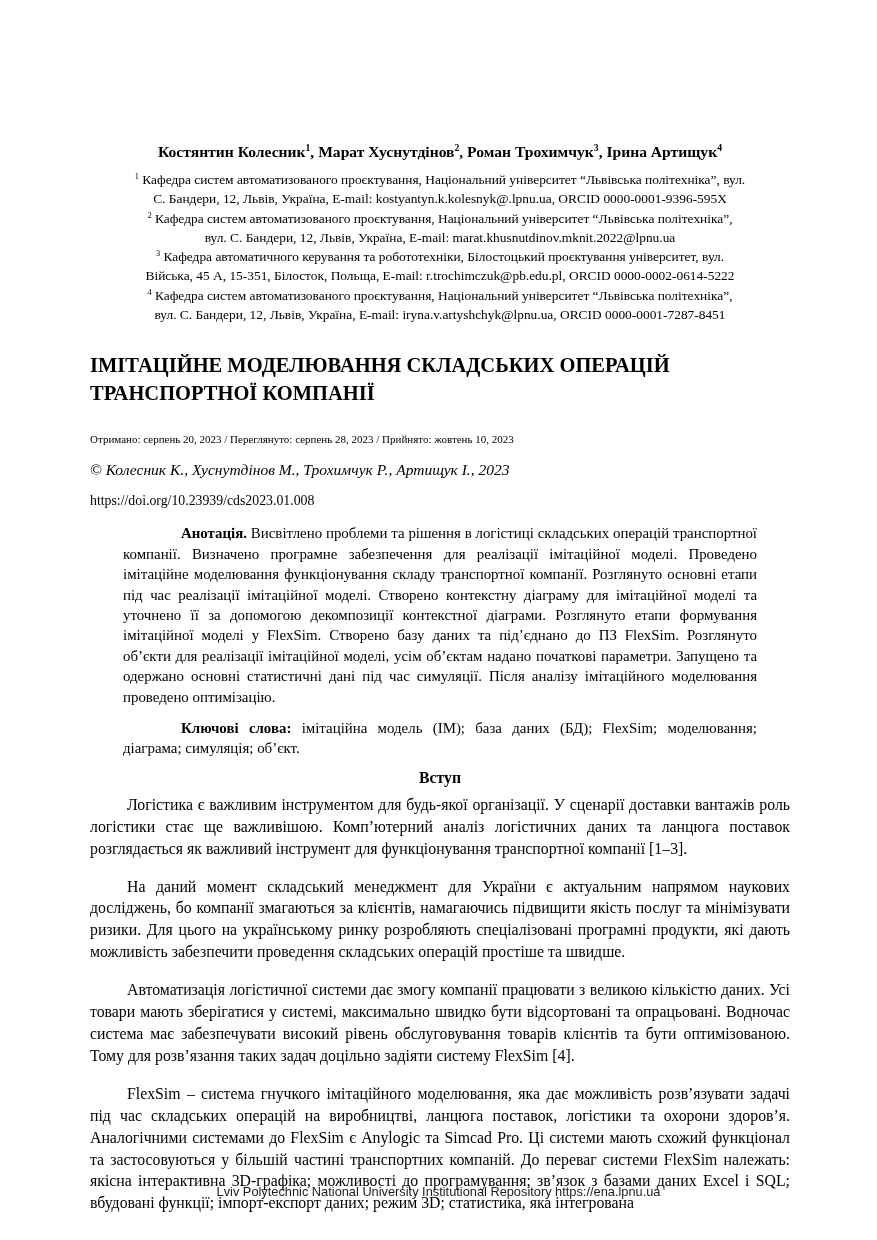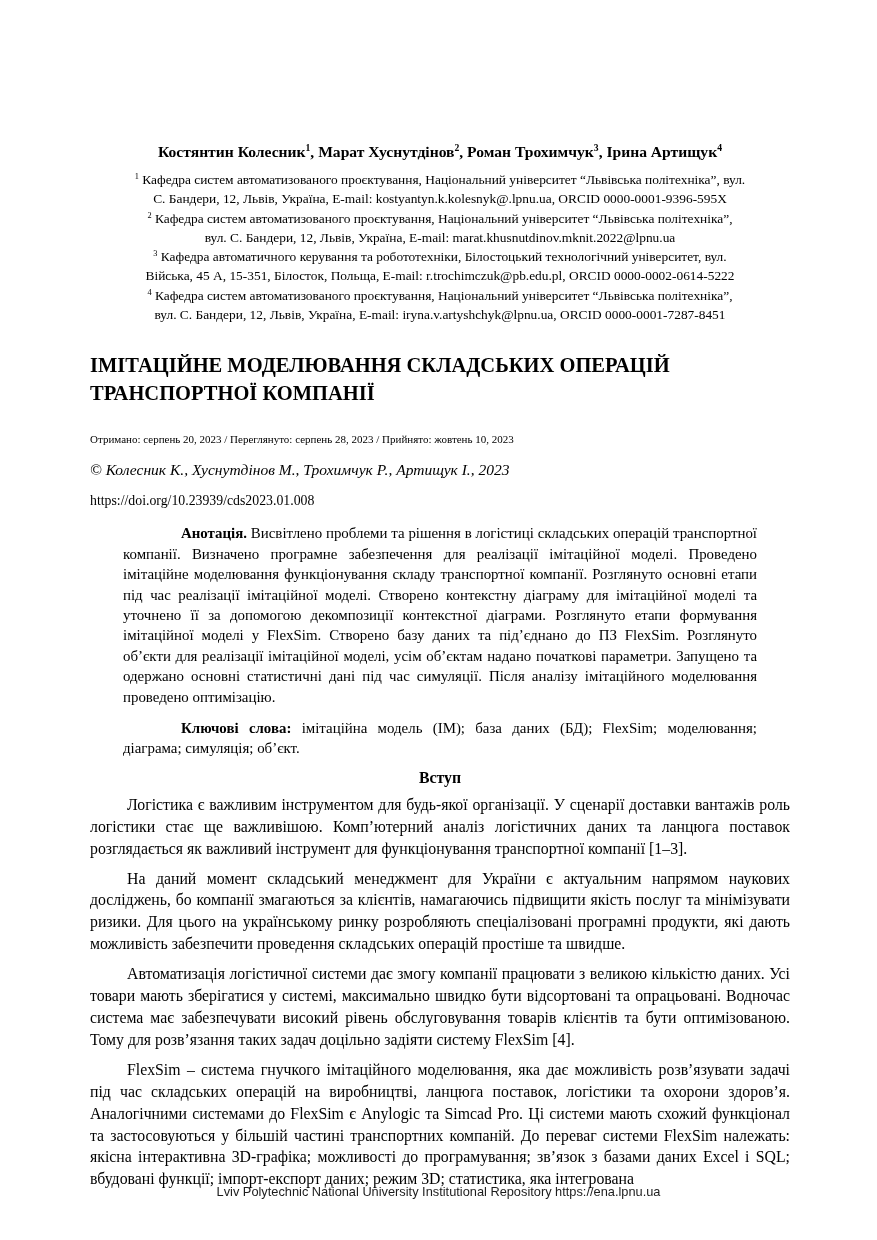--- a/index.html
+++ b/index.html
@@ -61,21 +61,21 @@
     font-size: 15.8px;
     line-height: 22px;
   }
   .body-par {
     margin: 5px 0 0;
     text-align: justify;
     text-indent: 37px;
     font-size: 15.8px;
     line-height: 21.9px;
   }
-  .body-par + .body-par { margin-top: 8px; }
+  .body-par + .body-par { margin-top: 16px; }
   .footer {
     position: absolute;
     left: 0;
     right: 0;
     bottom: 41px;
     text-align: center;
     font-family: "Liberation Sans", sans-serif;
     font-size: 12.8px;
     color: #1c1c1c;
   }
@@ -87,21 +87,21 @@
 
   <div class="authors">
     <span><span>Костянтин Колесник</span><sup>1</sup><span>, </span></span><span><span>Марат Хуснутдінов</span><sup>2</sup><span>, </span></span><span><span>Роман Трохимчук</span><sup>3</sup><span>, </span></span><span><span>Ірина Артищук</span><sup>4</sup></span>
   </div>
 
   <div class="affils">
     <div class="affil-line"><sup>1</sup><span> Кафедра систем автоматизованого проєктування, Національний університет “Львівська політехніка”, вул.</span></div>
     <div class="affil-line"><sup></sup><span>С. Бандери, 12, Львів, Україна, E-mail: kostyantyn.k.kolesnyk@.lpnu.ua, ORCID 0000-0001-9396-595X</span></div>
     <div class="affil-line"><sup>2</sup><span> Кафедра систем автоматизованого проєктування, Національний університет “Львівська політехніка”,</span></div>
     <div class="affil-line"><sup></sup><span>вул. С. Бандери, 12, Львів, Україна, E-mail: marat.khusnutdinov.mknit.2022@lpnu.ua</span></div>
-    <div class="affil-line"><sup>3</sup><span> Кафедра автоматичного керування та робототехніки, Білостоцький технологічний університет, вул.</span></div>
+    <div class="affil-line"><sup>3</sup><span> Кафедра автоматичного керування та робототехніки, Білостоцький проєктування університет, вул.</span></div>
     <div class="affil-line"><sup></sup><span>Війська, 45 А, 15-351, Білосток, Польща, E-mail: r.trochimczuk@pb.edu.pl, ORCID 0000-0002-0614-5222</span></div>
     <div class="affil-line"><sup>4</sup><span> Кафедра систем автоматизованого проєктування, Національний університет “Львівська політехніка”,</span></div>
     <div class="affil-line"><sup></sup><span>вул. С. Бандери, 12, Львів, Україна, E-mail: iryna.v.artyshchyk@lpnu.ua, ORCID 0000-0001-7287-8451</span></div>
   </div>
 
   <h1 class="title">
     <span>ІМІТАЦІЙНЕ МОДЕЛЮВАННЯ СКЛАДСЬКИХ ОПЕРАЦІЙ</span><br>
     <span>ТРАНСПОРТНОЇ КОМПАНІЇ</span>
   </h1>
 

